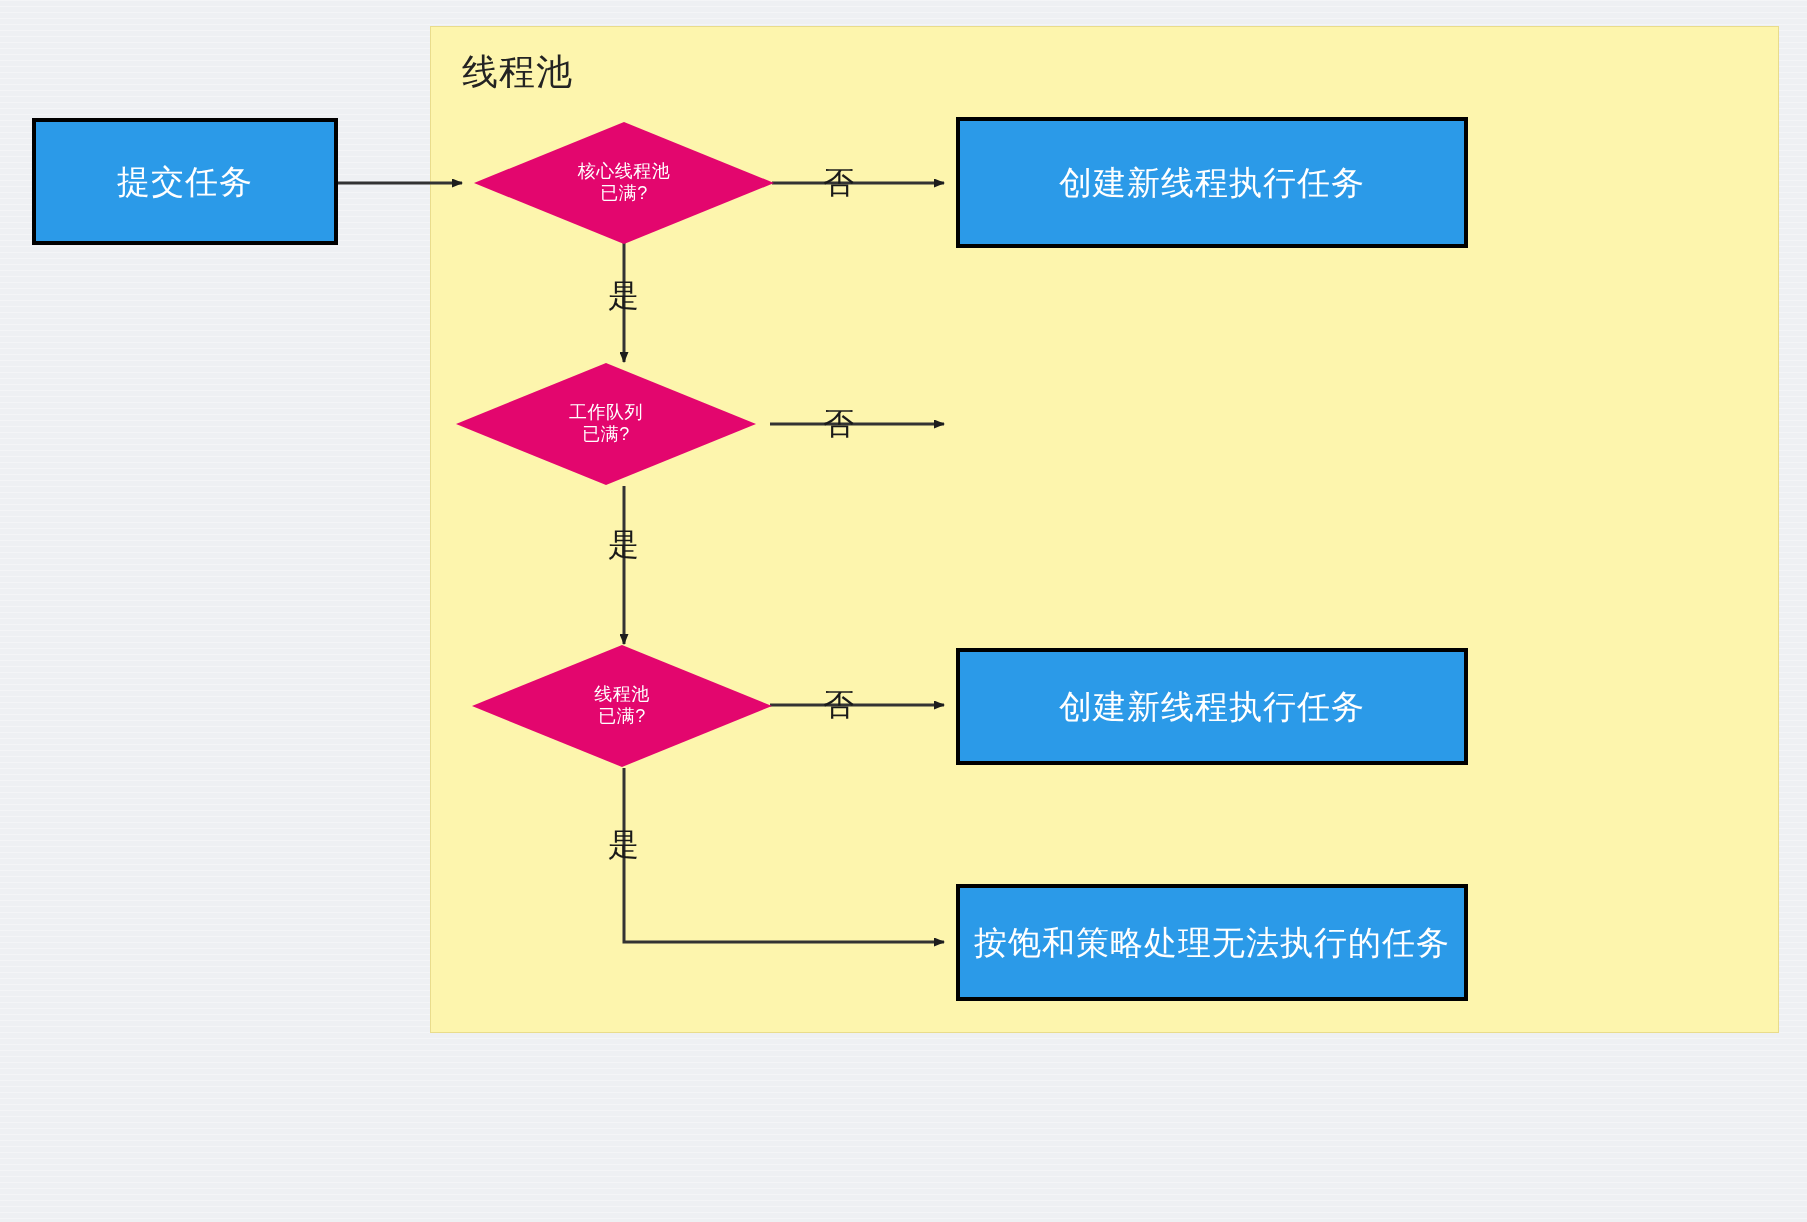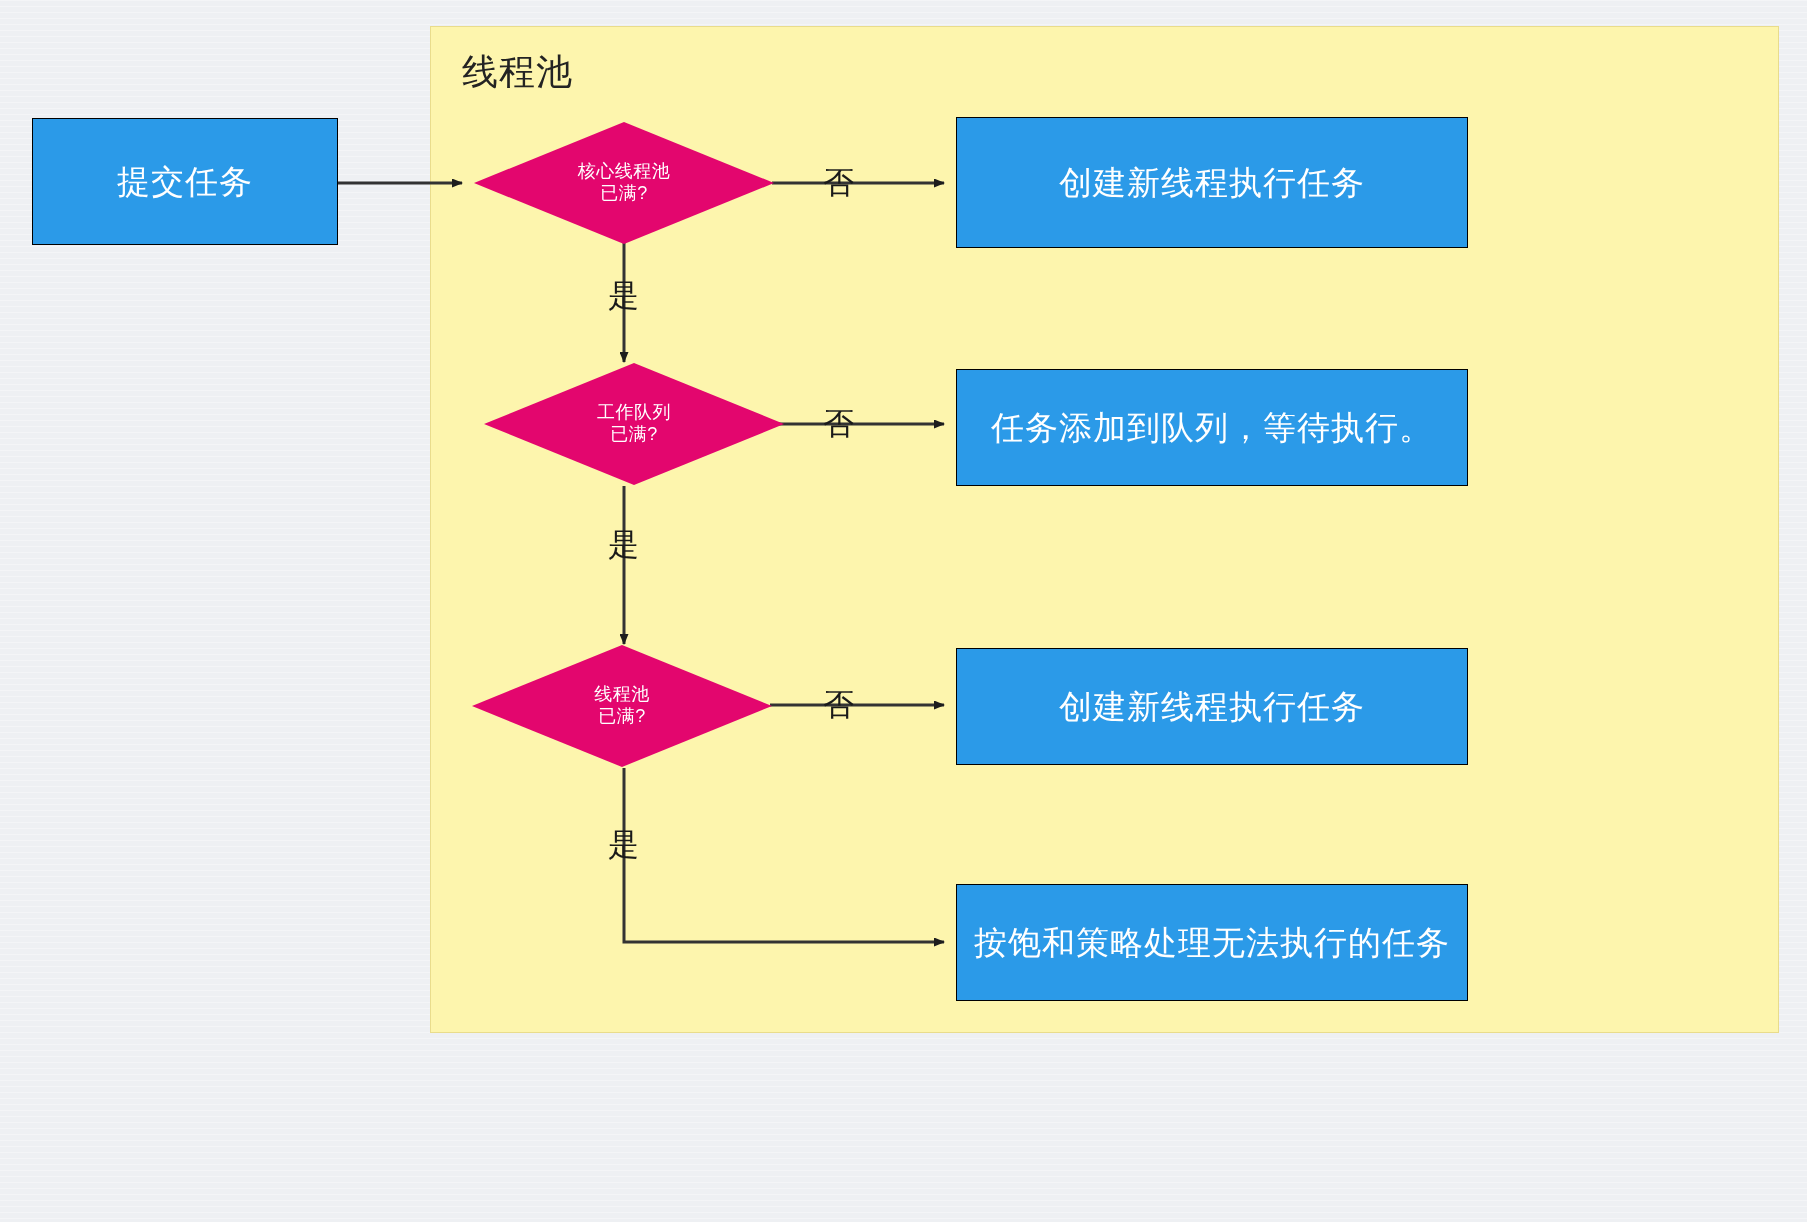--- a/index.html
+++ b/index.html
@@ -54,21 +54,21 @@
     position: absolute;
     font-size: 36px;
     color: #232323;
     letter-spacing: 1px;
     white-space: nowrap;
   }
   .node-box {
     position: absolute;
     box-sizing: border-box;
     background: #2b9ae8;
-    border: 1px solid #000000;
+    border: 4px solid #000000;
     display: flex;
     align-items: center;
     justify-content: center;
     color: #ffffff;
     font-size: 33px;
     letter-spacing: 1px;
     text-align: center;
     line-height: 1.25;
   }
   .node-diamond {
@@ -147,29 +147,26 @@
     <div class="node-diamond" style="left:474px; top:122px; width:300px; height:122px;">
       <div class="dia-shape"></div>
       <span class="dia-label">核心线程池
 已满?</span>
     </div>
 
     <div class="node-box" style="left:956px; top:117px; width:512px; height:131px;">
       <span class="box-label">创建新线程执行任务</span>
     </div>
 
-    <div class="node-diamond" style="left:484px; top:363px; width:300px; height:122px;">
+    <div class="node-diamond" style="left:456px; top:363px; width:300px; height:122px;">
       <div class="dia-shape"></div>
       <span class="dia-label">工作队列
 已满?</span>
     </div>
 
-    <div class="node-box" style="left:956px; top:369px; width:512px; height:117px;">
-      <span class="box-label">任务添加到队列，等待执行。</span>
-    </div>
 
     <div class="node-diamond" style="left:472px; top:645px; width:300px; height:122px;">
       <div class="dia-shape"></div>
       <span class="dia-label">线程池
 已满?</span>
     </div>
 
     <div class="node-box" style="left:956px; top:648px; width:512px; height:117px;">
       <span class="box-label">创建新线程执行任务</span>
     </div>

